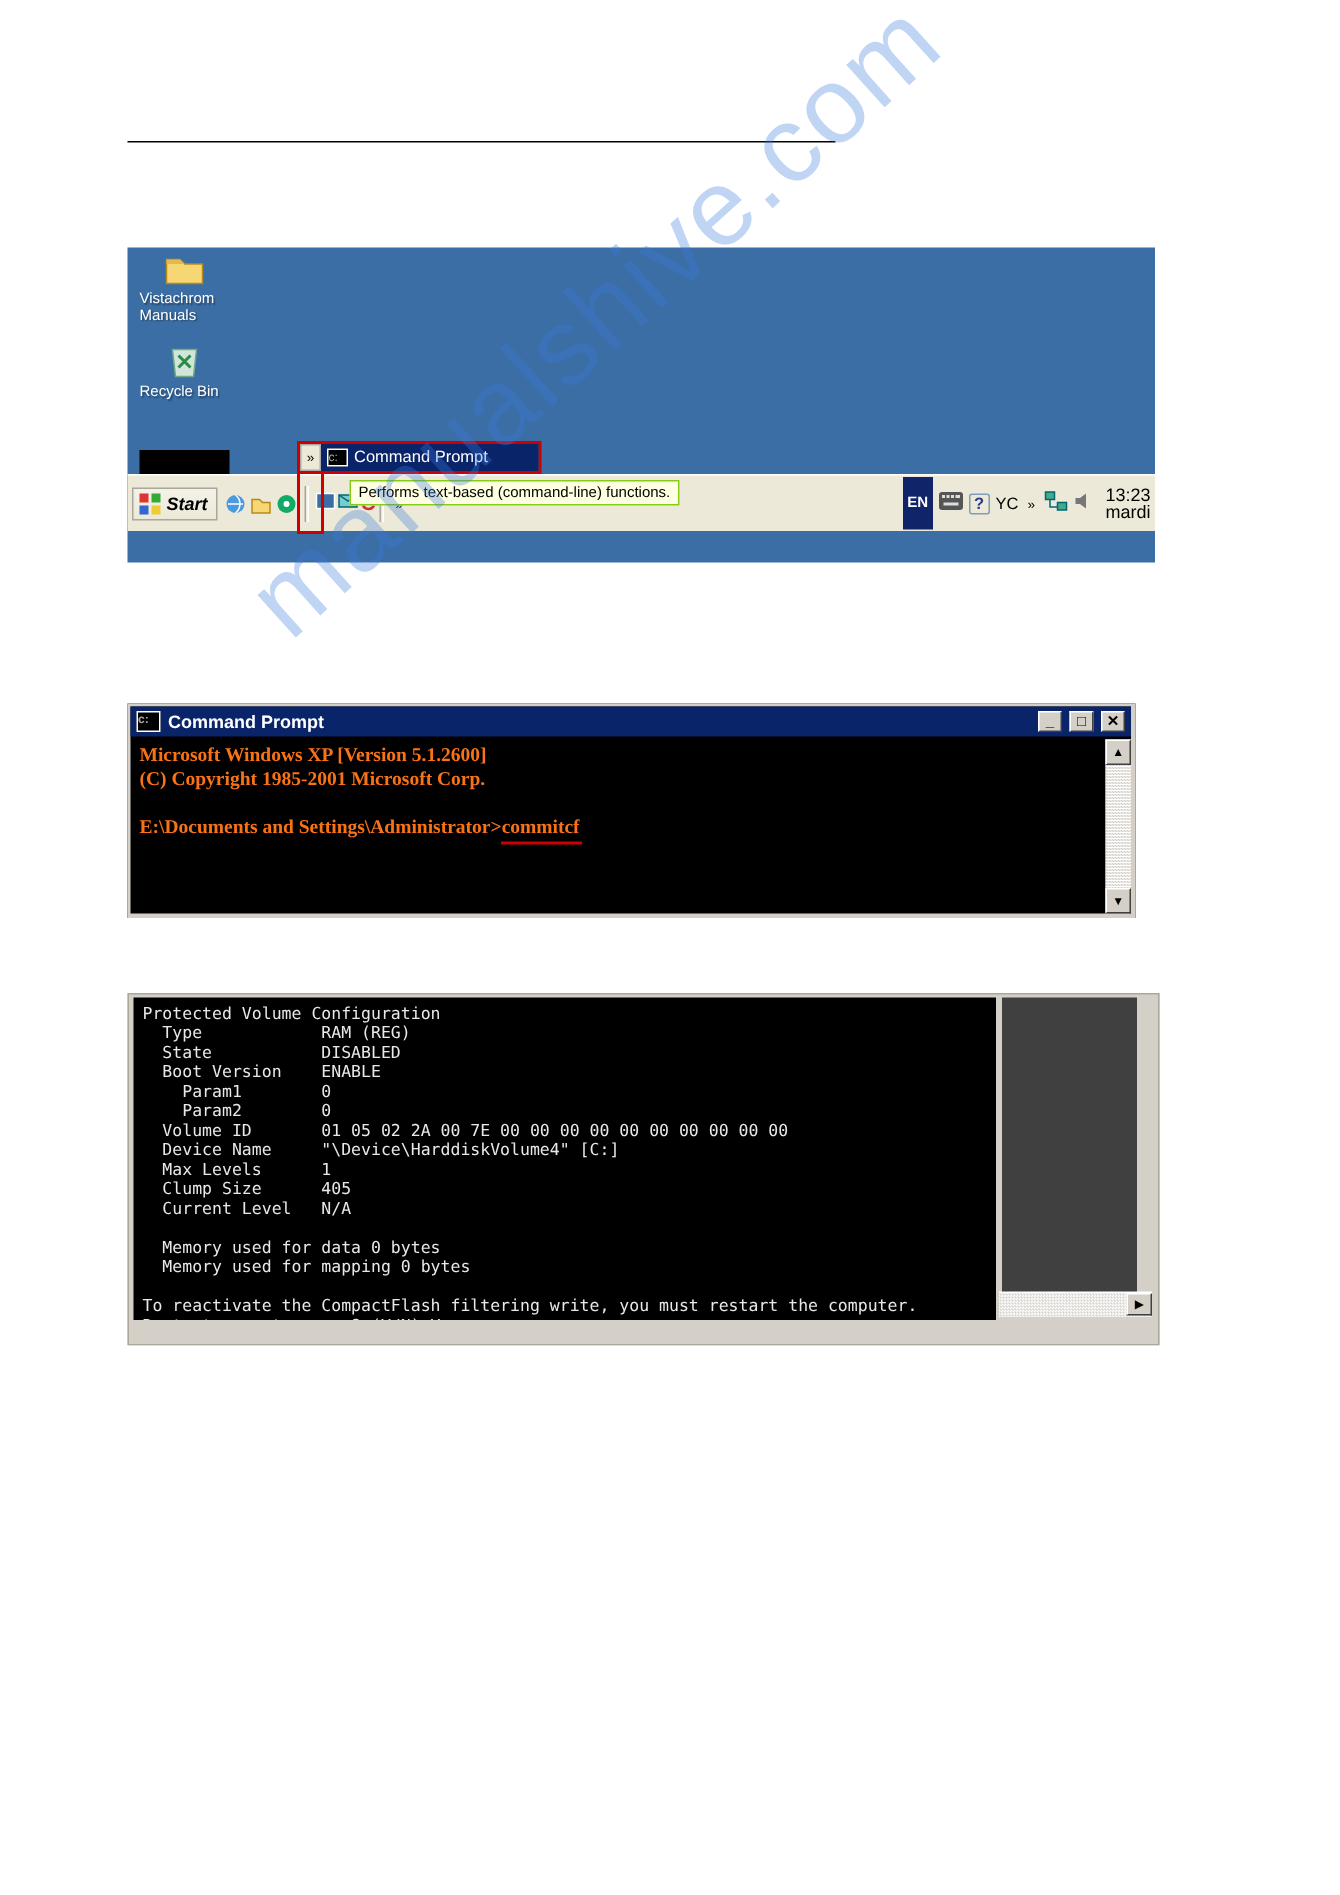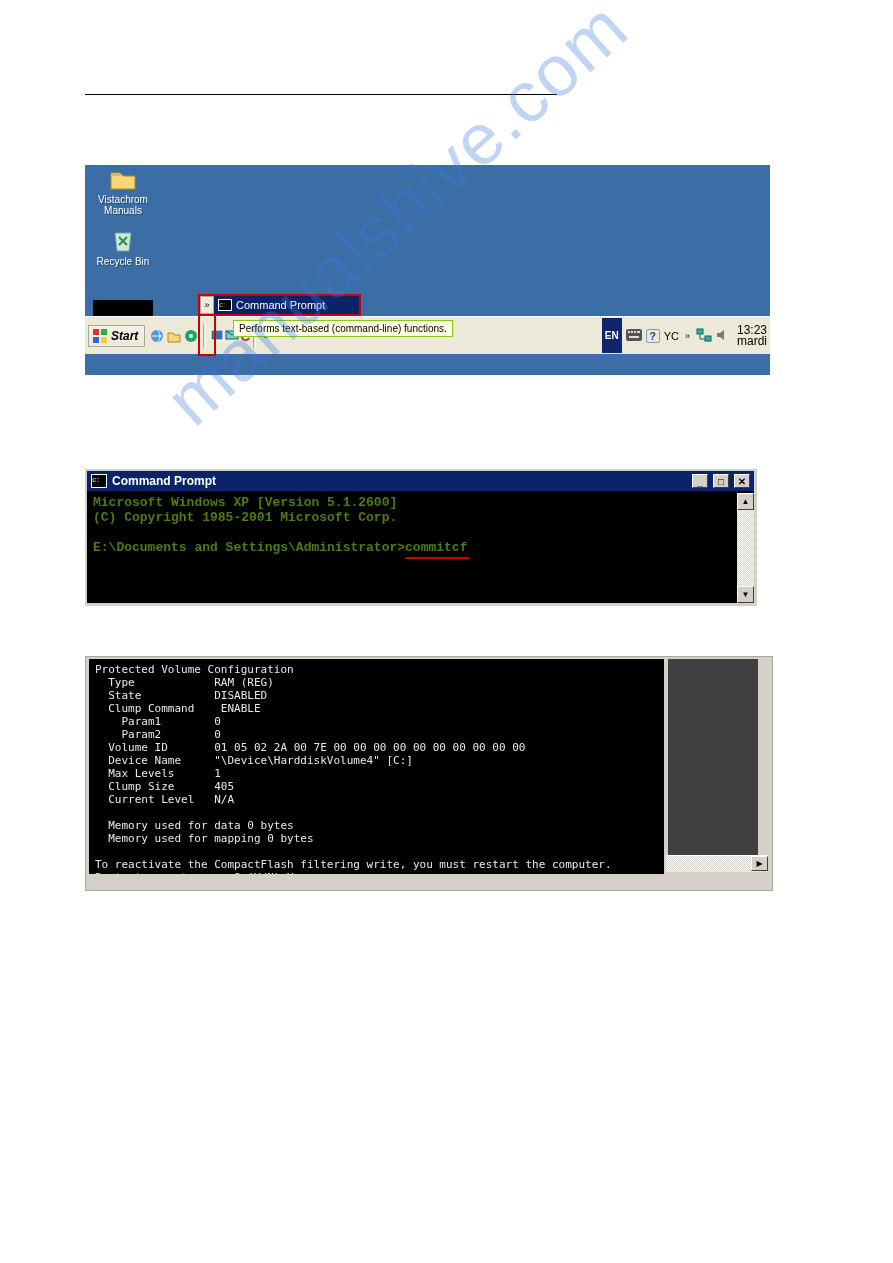--- a/index.html
+++ b/index.html
@@ -27,21 +27,21 @@
     height: 210px;
     overflow: hidden;
   }
   .s1 .desktop {
     height: 151px;
     position: relative;
   }
   .s1 .icon {
     position: absolute;
     width: 60px;
-    text-align: center;
+    text-align: left;
     color: #fff;
     font-size: 10px;
     line-height: 11px;
     text-shadow: 1px 1px 1px rgba(0,0,0,.4);
   }
   .s1 .icon svg { display: block; margin: 0 auto 3px; }
   .s1 .icon.v { left: 8px; top: 2px; }
   .s1 .icon.r { left: 8px; top: 62px; }
   .s1 .sys { position: absolute; left: 8px; bottom: 0; width: 60px; height: 16px; background: #000; }
 
@@ -144,22 +144,22 @@
   }
   .s2 .title .gap { flex: 1; }
   .s2 .title .wbtn {
     width: 16px; height: 14px; background: #d4d0c8;
     border: 1px solid; border-color: #fff #404040 #404040 #fff;
     display: inline-flex; align-items: center; justify-content: center;
     font-size: 10px; color: #000;
   }
   .s2 .body {
     padding: 4px 6px 18px 6px;
-    color: #4d7c0f;
-    font-family: Liberation Mono, monospace;
+    color: #f97316;
+    font-family: Liberation Serif, serif;
     font-size: 13px;
     font-weight: bold;
     white-space: pre;
     position: relative;
   }
   .s2 .body .cmd { position: relative; display: inline-block; }
   .s2 .body .cmd::after {
     content: ""; position: absolute; left: 0; right: -2px; bottom: -4px;
     height: 2px; background: #c00;
   }
@@ -368,21 +368,21 @@
 </div>
 
 <div class="s3wrap">
   <div class="rgrey"></div>
   <div class="hscroll">
     <div class="ab">▶</div>
   </div>
   <div class="term"><span>Protected Volume Configuration</span>
 <span>  Type            RAM (REG)</span>
 <span>  State           DISABLED</span>
-<span>  Clump Command    ENABLE</span>
+<span>  Boot Version    ENABLE</span>
 <span>    Param1        0</span>
 <span>    Param2        0</span>
 <span>  Volume ID       01 05 02 2A 00 7E 00 00 00 00 00 00 00 00 00 00</span>
 <span>  Device Name     "\Device\HarddiskVolume4" [C:]</span>
 <span>  Max Levels      1</span>
 <span>  Clump Size      405</span>
 <span>  Current Level   N/A</span>
 <span></span>
 <span>  Memory used for data 0 bytes</span>
 <span>  Memory used for mapping 0 bytes</span>

